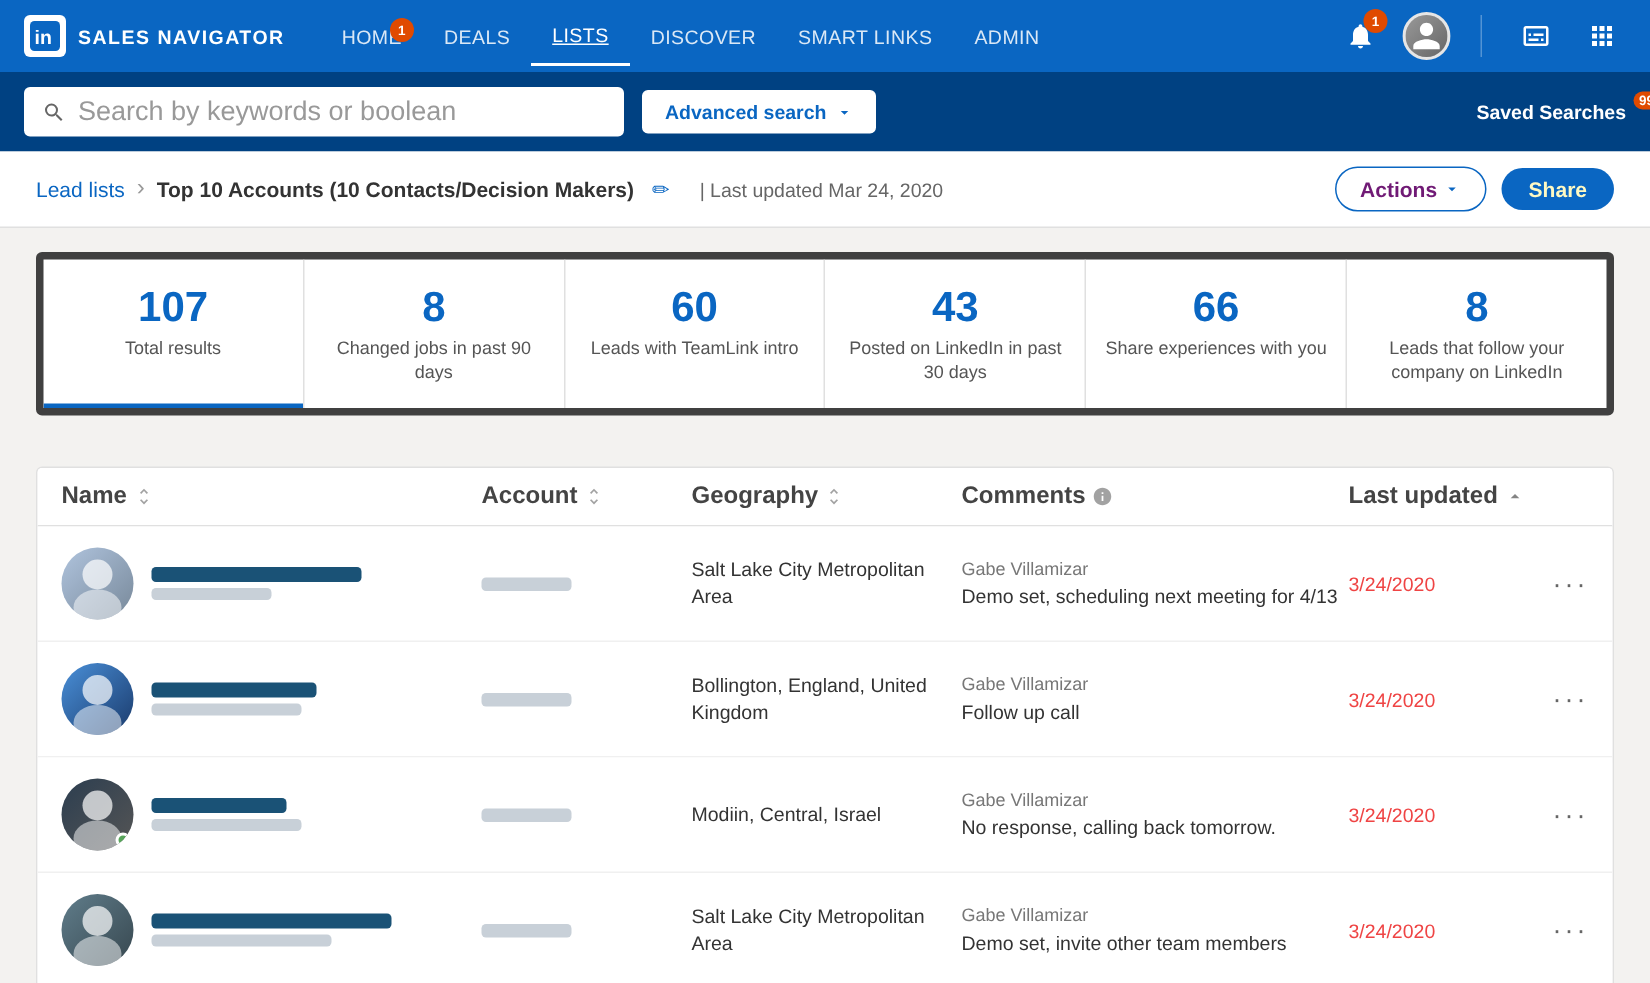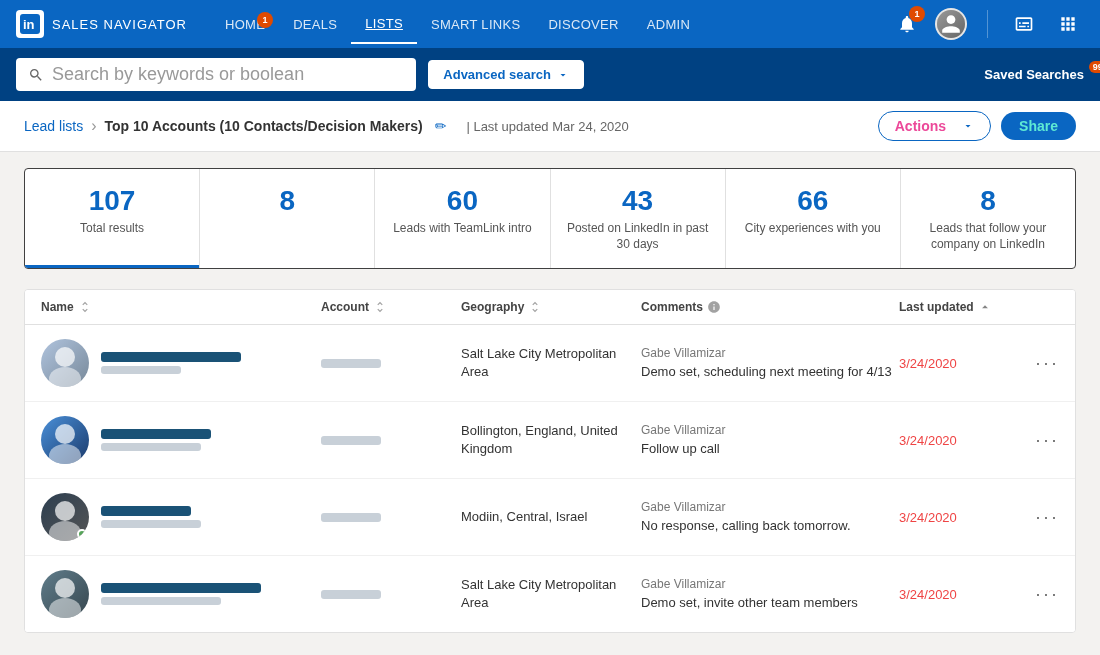--- a/index.html
+++ b/index.html
@@ -3,21 +3,21 @@
   <meta charset="utf-8">
   <style>
     * { box-sizing: border-box; margin: 0; padding: 0; }
     body { font-family: -apple-system, BlinkMacSystemFont, 'Segoe UI', Arial, sans-serif; font-size: 14px; background: #f3f2f0; color: #333; width: 1100px; min-height: 655px; overflow-x: hidden; }
 
     
     .top-nav { background: #0a66c2; display: flex; align-items: center; height: 48px; padding: 0 16px; gap: 0; }
     .nav-logo { display: flex; align-items: center; gap: 8px; margin-right: 24px; }
     .nav-logo-box { background: #fff; border-radius: 4px; width: 28px; height: 28px; display: flex; align-items: center; justify-content: center; }
     .nav-logo-box svg { width: 20px; height: 20px; }
-    .nav-brand { color: #fff; font-size: 13px; font-weight: 400; letter-spacing: 1px; text-transform: uppercase; }
+    .nav-brand { color: #fff; font-size: 13px; font-weight: 700; letter-spacing: 1px; text-transform: uppercase; }
     .nav-links { display: flex; align-items: center; gap: 0; flex: 1; }
     .nav-link { color: rgba(255,255,255,0.85); font-size: 13px; font-weight: 500; padding: 0 14px; height: 40px; display: flex; align-items: center; position: relative; cursor: pointer; text-decoration: none; letter-spacing: 0.3px; }
     .nav-link.active { color: #fff; border-bottom: 2px solid #fff; text-decoration: underline; }
     .nav-link .badge { background: #e04a00; color: #fff; border-radius: 50%; width: 16px; height: 16px; font-size: 9px; display: flex; align-items: center; justify-content: center; position: absolute; top: 8px; right: 6px; font-weight: 700; }
     .nav-right { display: flex; align-items: center; gap: 12px; margin-left: auto; }
     .nav-icon-btn { color: rgba(255,255,255,0.85); cursor: pointer; display: flex; align-items: center; justify-content: center; position: relative; width: 32px; height: 32px; }
     .nav-icon-btn .badge { background: #e04a00; color: #fff; border-radius: 50%; width: 16px; height: 16px; font-size: 9px; display: flex; align-items: center; justify-content: center; position: absolute; top: -2px; right: -2px; font-weight: 700; }
     .nav-avatar { width: 32px; height: 32px; border-radius: 50%; background: #ccc; overflow: hidden; cursor: pointer; border: 2px solid rgba(255,255,255,0.5); }
     .nav-avatar-inner { width: 100%; height: 100%; background: linear-gradient(135deg, #999 0%, #666 100%); display: flex; align-items: center; justify-content: center; color: white; font-size: 12px; }
     .nav-divider { width: 1px; height: 28px; background: rgba(255,255,255,0.3); margin: 0 8px; }
@@ -34,38 +34,38 @@
 
     
     .breadcrumb-bar { background: #fff; border-bottom: 1px solid #e0e0e0; padding: 10px 24px; display: flex; align-items: center; justify-content: space-between; }
     .breadcrumb { display: flex; align-items: center; gap: 8px; }
     .breadcrumb-link { color: #0a66c2; font-size: 14px; cursor: pointer; }
     .breadcrumb-sep { color: #999; font-size: 16px; }
     .breadcrumb-current { color: #333; font-size: 14px; font-weight: 600; }
     .breadcrumb-edit { color: #0a66c2; cursor: pointer; font-size: 14px; margin-left: 4px; }
     .breadcrumb-updated { color: #666; font-size: 13px; margin-left: 12px; }
     .breadcrumb-actions { display: flex; align-items: center; gap: 10px; }
-    .actions-btn { border: 1px solid #0a66c2; background: #fff; color: #ec4899; border-radius: 20px; padding: 6px 16px; font-size: 14px; font-weight: 600; cursor: pointer; display: flex; align-items: center; gap: 16px; }
-    .share-btn { background: #0a66c2; color: #5eead4; border: none; border-radius: 20px; padding: 6px 18px; font-size: 14px; font-weight: 600; cursor: pointer; text-align: center; }
+    .actions-btn { border: 1px solid #0a66c2; background: #fff; color: #701a75; border-radius: 20px; padding: 6px 16px; font-size: 14px; font-weight: 600; cursor: pointer; display: flex; align-items: center; gap: 4px; }
+    .share-btn { background: #0a66c2; color: #fef9c3; border: none; border-radius: 20px; padding: 6px 18px; font-size: 14px; font-weight: 600; cursor: pointer; text-align: center; }
 
     
     .main-content { padding: 16px 24px; }
 
     
-    .stats-card { background: #fff; border: 1px solid #404040; border-radius: 4px; display: flex; margin-bottom: 20px; overflow: hidden; }
+    .stats-card { background: #fff; border: 5px solid #404040; border-radius: 4px; display: flex; margin-bottom: 34px; overflow: hidden; }
     .stat-item { flex: 1; padding: 16px 12px; text-align: center; border-right: 1px solid #e0e0e0; position: relative; }
     .stat-item:last-child { border-right: none; }
     .stat-item.active::after { content: ''; position: absolute; bottom: 0; left: 0; right: 0; height: 3px; background: #0a66c2; }
     .stat-number { font-size: 28px; font-weight: 700; color: #0a66c2; }
     .stat-label { font-size: 12px; color: #555; margin-top: 4px; line-height: 1.3; }
 
     
     .table-card { background: #fff; border: 1px solid #e0e0e0; border-radius: 4px; overflow: hidden; }
     .table-header { display: grid; grid-template-columns: 280px 140px 180px 1fr 120px 40px; padding: 10px 16px; border-bottom: 1px solid #e0e0e0; background: #fff; align-items: center; }
-    .th { font-size: 12px; font-weight: 600; color: #444; display: flex; align-items: center; gap: 4px; }
+    .th { font-size: 16px; font-weight: 600; color: #444; display: flex; align-items: center; gap: 4px; }
     .th svg { opacity: 0.6; }
     .table-row { display: grid; grid-template-columns: 280px 140px 180px 1fr 120px 40px; padding: 14px 16px; border-bottom: 1px solid #f0f0f0; align-items: center; background: #fff; }
     .table-row:last-child { border-bottom: none; }
 
     
     .person-cell { display: flex; align-items: center; gap: 12px; }
     .avatar-wrap { width: 48px; height: 48px; border-radius: 50%; overflow: hidden; background: #ddd; flex-shrink: 0; position: relative; }
     .online-dot { position: absolute; bottom: 2px; right: 2px; width: 10px; height: 10px; border-radius: 50%; background: #57a55a; border: 2px solid #fff; }
     .person-info { display: flex; flex-direction: column; gap: 4px; }
     .name-bar { height: 10px; border-radius: 3px; background: #1a5276; }
@@ -111,24 +111,24 @@
         <span>HOME</span>
         <span class="badge">1</span>
       </a>
       <a class="nav-link">
         <span>DEALS</span>
       </a>
       <a class="nav-link active">
         <span>LISTS</span>
       </a>
       <a class="nav-link">
+        <span>DISCOVER</span>
+      </a>
+      <a class="nav-link">
         <span>SMART LINKS</span>
-      </a>
-      <a class="nav-link">
-        <span>DISCOVER</span>
       </a>
       <a class="nav-link">
         <span>ADMIN</span>
       </a>
     </div>
     <div class="nav-right">
       <div class="nav-icon-btn">
         <svg width="20" height="20" viewBox="0 0 24 24" fill="white">
           <path d="M12 22c1.1 0 2-.9 2-2h-4c0 1.1.9 2 2 2zm6-6v-5c0-3.07-1.64-5.64-4.5-6.32V4c0-.83-.67-1.5-1.5-1.5s-1.5.67-1.5 1.5v.68C7.63 5.36 6 7.92 6 11v5l-2 2v1h16v-1l-2-2z"></path>
         </svg>
@@ -199,32 +199,33 @@
 
 <div class="main-content">
 
   <div class="stats-card">
     <div class="stat-item active">
       <div class="stat-number">107</div>
       <div class="stat-label">Total results</div>
     </div>
     <div class="stat-item">
       <div class="stat-number">8</div>
+      <div class="stat-label">Changed jobs in past 90 days</div>
     </div>
     <div class="stat-item">
       <div class="stat-number">60</div>
       <div class="stat-label">Leads with TeamLink intro</div>
     </div>
     <div class="stat-item">
       <div class="stat-number">43</div>
       <div class="stat-label">Posted on LinkedIn in past 30 days</div>
     </div>
     <div class="stat-item">
       <div class="stat-number">66</div>
-      <div class="stat-label">City experiences with you</div>
+      <div class="stat-label">Share experiences with you</div>
     </div>
     <div class="stat-item">
       <div class="stat-number">8</div>
       <div class="stat-label">Leads that follow your company on LinkedIn</div>
     </div>
   </div>
 
   <div class="table-card">
 
     <div class="table-header">

